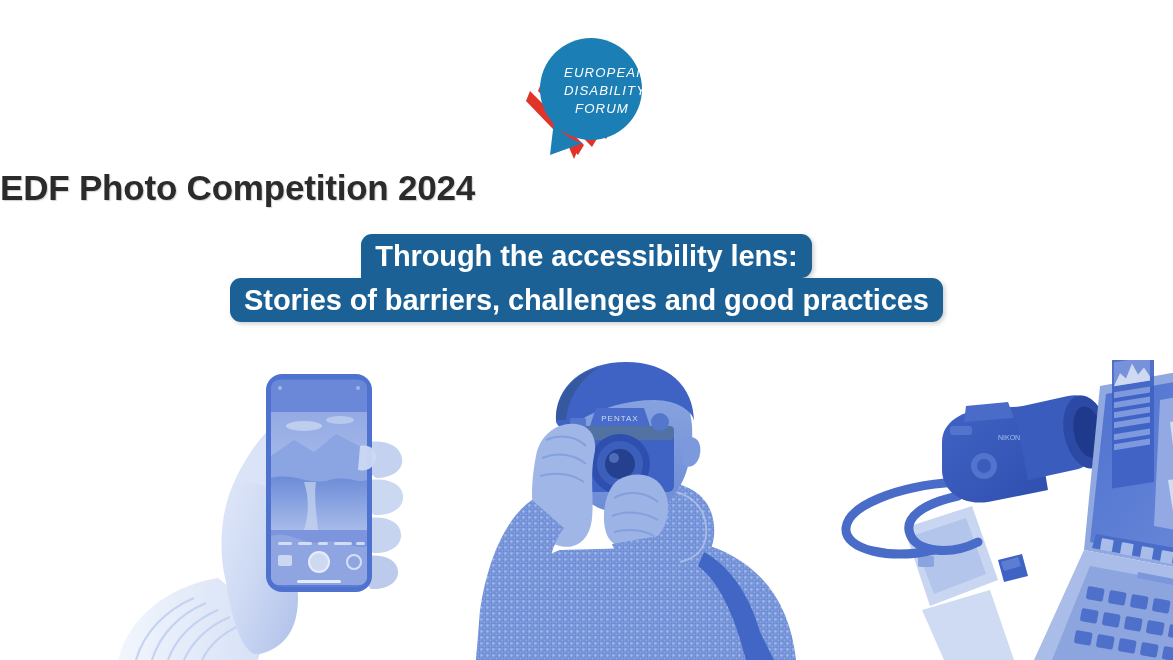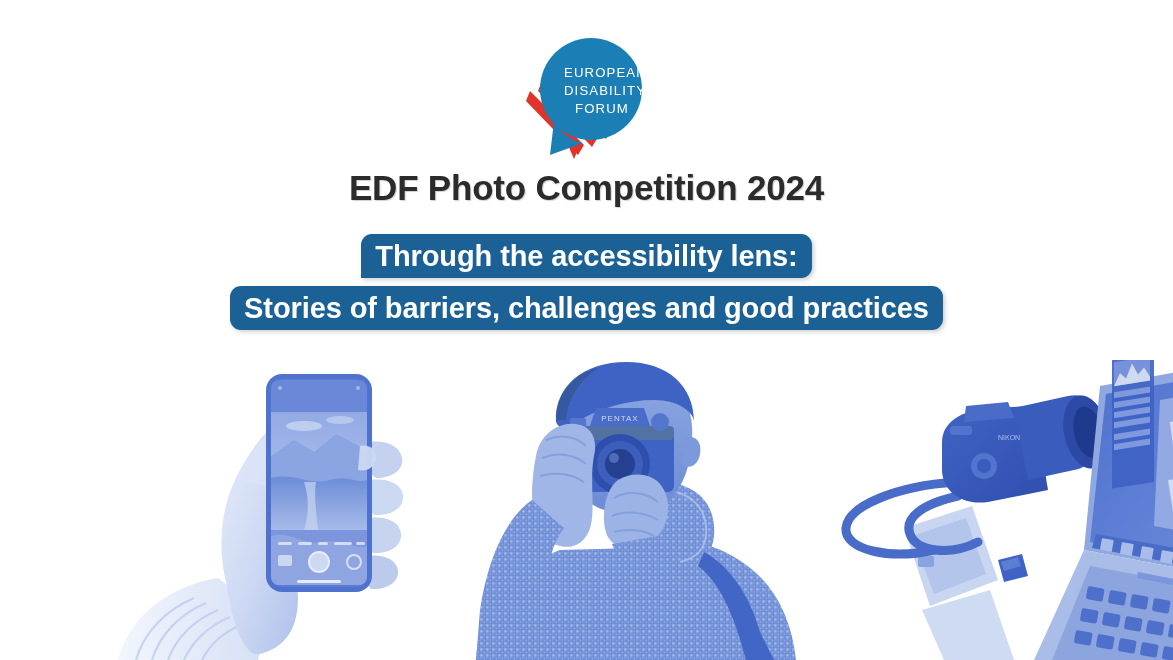--- a/index.html
+++ b/index.html
@@ -14,30 +14,30 @@
   #poster {
     position:relative;
     width:1173px; height:660px;
     background:#ffffff;
   }
 
   
   #logo-block {
     position:absolute;
     left:0; right:0; top:33px;
-    display:flex; justify-content:center;
+    display:flex; justify-content:center;font-style:italic;
   }
   #logo-mark { position:relative; width:126px; height:126px; }
   #logo-mark svg { display:block; width:126px; height:126px; }
 
   
   #main-title {
     position:absolute;
     left:0; right:0; top:168px;
-    text-align:center;
+    text-align:left;
     font-size:35px;
     font-weight:bold;
     letter-spacing:-0.2px;
     color:#2b2b2b;
     text-shadow:1px 1px 1px rgba(170,170,170,.55);
   }
 
   
   #subtitle-banner {
     position:absolute;
@@ -52,21 +52,21 @@
     font-size:29px;
     font-weight:bold;
     line-height:44px;
     letter-spacing:-0.1px;
     background:#1b6195;
     padding:0 14px;
     white-space:nowrap;
   }
   #subtitle-line-1 .bline { border-radius:11px 11px 11px 0; }
   #subtitle-line-2 .bline { border-radius:11px 11px 11px 11px; }
-  #subtitle-line-2 { margin-top:8px; }
+  #subtitle-line-2 { margin-top:0; }
   .brow { line-height:0; }
 
   
   #photo-strip {
     position:absolute;
     left:0; top:360px;
     width:1173px; height:300px;
     overflow:hidden;
     margin-left:48px;
   }

